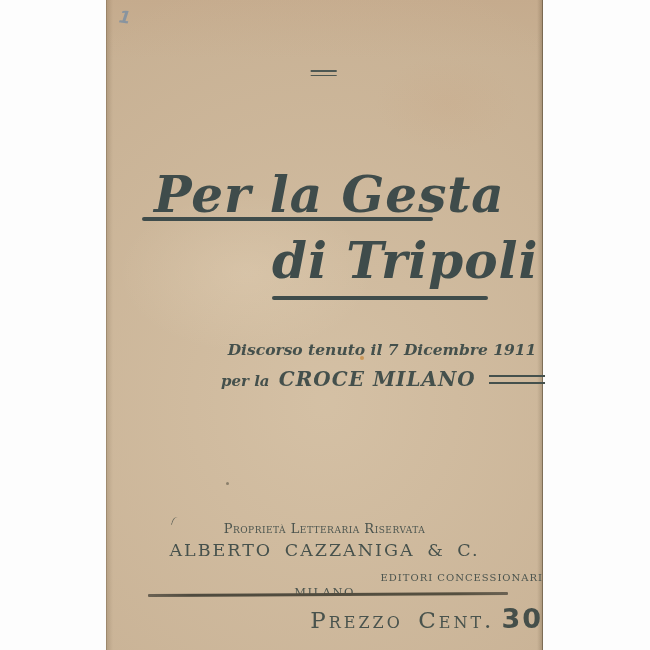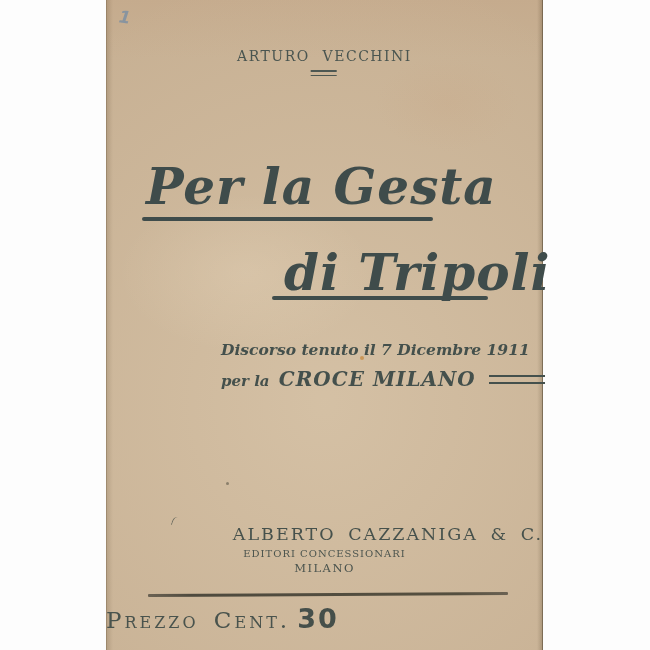--- a/index.html
+++ b/index.html
@@ -38,35 +38,35 @@
     text-align:center;font-size:14px;letter-spacing:1.5px;word-spacing:7px;
     color:#4a5550;white-space:nowrap;
   }
   .author-rule{
     position:absolute;left:50%;top:70px;transform:translateX(-55%);
     width:26px;height:3px;
     border-top:2px solid #4d5752;border-bottom:1px solid #4d5752;
   }
 
   .title-line1{
-    position:absolute;left:40px;top:162px;margin:0;
+    position:absolute;left:40px;top:162px;margin:8px;
     font-style:italic;font-weight:700;font-size:50px;line-height:1;
     letter-spacing:1px;color:#3f4c4b;white-space:nowrap;
   }
   .underline1{position:absolute;left:36px;top:217px;width:291px;height:4px;background:#3f4c4b;border-radius:2px;}
   .title-line2{
-    position:absolute;left:166px;top:236px;margin:12px;
+    position:absolute;left:166px;top:236px;margin:0;
     font-style:italic;font-weight:700;font-size:50px;line-height:1;
     letter-spacing:1px;color:#3f4c4b;white-space:nowrap;
   }
   .underline2{position:absolute;left:166px;top:296px;width:216px;height:4px;background:#3f4c4b;border-radius:2px;}
 
   .subtitle{
     position:absolute;left:115px;width:322px;top:336px;
-    text-align:left;font-style:italic;font-weight:700;
+    text-align:center;font-style:italic;font-weight:700;
     color:#44504c;line-height:28.5px;white-space:nowrap;
   }
   .sub-line1{font-size:15.5px;}
   .sub-line2{font-size:15px;}
   .sub-line3{font-size:15px;}
   .sub3-main{font-size:20px;letter-spacing:1px;margin-left:4px;}
   .double-rule{
     display:inline-block;width:56px;height:5px;margin-left:8px;
     border-top:2px solid #44504c;border-bottom:2px solid #44504c;
     vertical-align:2px;
@@ -75,46 +75,45 @@
   .speck{position:absolute;left:254px;top:356px;width:4px;height:4px;border-radius:50%;background:#c98f4a;opacity:.85;}
   .speck2{position:absolute;left:120px;top:482px;width:3px;height:3px;border-radius:50%;background:#5c5648;opacity:.6;}
   .stray-mark{
     position:absolute;left:66px;top:517px;width:6px;height:9px;
     border-left:1.5px solid rgba(70,77,72,.75);border-radius:60% 0 0 10%;
     transform:rotate(18deg);
   }
 
   .publisher{position:absolute;left:0;right:0;top:521px;text-align:center;color:#4b544e;white-space:nowrap;}
   .pub-rights{font-variant:small-caps;font-size:13px;letter-spacing:.5px;line-height:16px;}
-  .pub-name{font-size:17.5px;letter-spacing:2px;word-spacing:5px;line-height:20px;margin-top:3px;color:#46514c;text-align:right;}
-  .pub-role{font-size:10px;letter-spacing:1px;line-height:13px;margin-top:3px;}
+  .pub-name{font-size:17.5px;letter-spacing:2px;word-spacing:5px;line-height:20px;margin-top:3px;color:#46514c;}
+  .pub-role{font-size:10px;letter-spacing:1px;line-height:13px;margin-top:11px;text-align:right;}
   .pub-city{font-size:11.5px;letter-spacing:1.5px;line-height:14px;margin-top:1px;}
 
   .bottom-rule{
     position:absolute;left:42px;top:593px;width:360px;height:2.5px;
     background:linear-gradient(90deg,#6b6253,#4e4a3e 12%,#554f3f 86%,#6b6253);
     transform:rotate(-0.35deg);border-radius:1px;
   }
 
-  .price{position:absolute;left:0;right:0;top:603px;text-align:left;color:#49534d;white-space:nowrap;}
+  .price{position:absolute;left:0;right:0;top:603px;text-align:right;color:#49534d;white-space:nowrap;}
   .price-label{font-variant:small-caps;font-size:23px;letter-spacing:3px;word-spacing:5px;}
   .price-value{
     font-family:"DejaVu Sans", sans-serif;font-weight:700;font-size:27px;
     letter-spacing:2px;margin-left:7px;color:#454f4a;
   }
 </style>
 </head>
 <body>
 
 <div class="stage">
   <div class="paper">
 
     <div class="pencil-mark">1</div>
 
-    <div class="author">ARTURO VECCHINI</div>
     <div class="author-rule"></div>
 
     <h1 class="title-line1">Per la Gesta</h1>
     <div class="underline1"></div>
 
     <h1 class="title-line2">di Tripoli</h1>
     <div class="underline2"></div>
 
     <div class="subtitle">
       <div class="sub-line1">Discorso tenuto il 7 Dicembre 1911</div>
@@ -123,20 +122,21 @@
         <span class="sub3-main">CROCE MILANO</span>
         <span class="double-rule"></span>
       </div>
     </div>
 
     <div class="speck"></div>
     <div class="speck2"></div>
     <div class="stray-mark"></div>
 
     <div class="publisher">
+      <div class="pub-rights">Proprietà Letteraria Riservata</div>
       <div class="pub-name">ALBERTO CAZZANIGA &amp; C.</div>
       <div class="pub-role">EDITORI CONCESSIONARI</div>
       <div class="pub-city">MILANO</div>
     </div>
 
     <div class="bottom-rule"></div>
 
     <div class="price">
       <span class="price-label">Prezzo Cent.</span><span class="price-value">30</span>
     </div>

